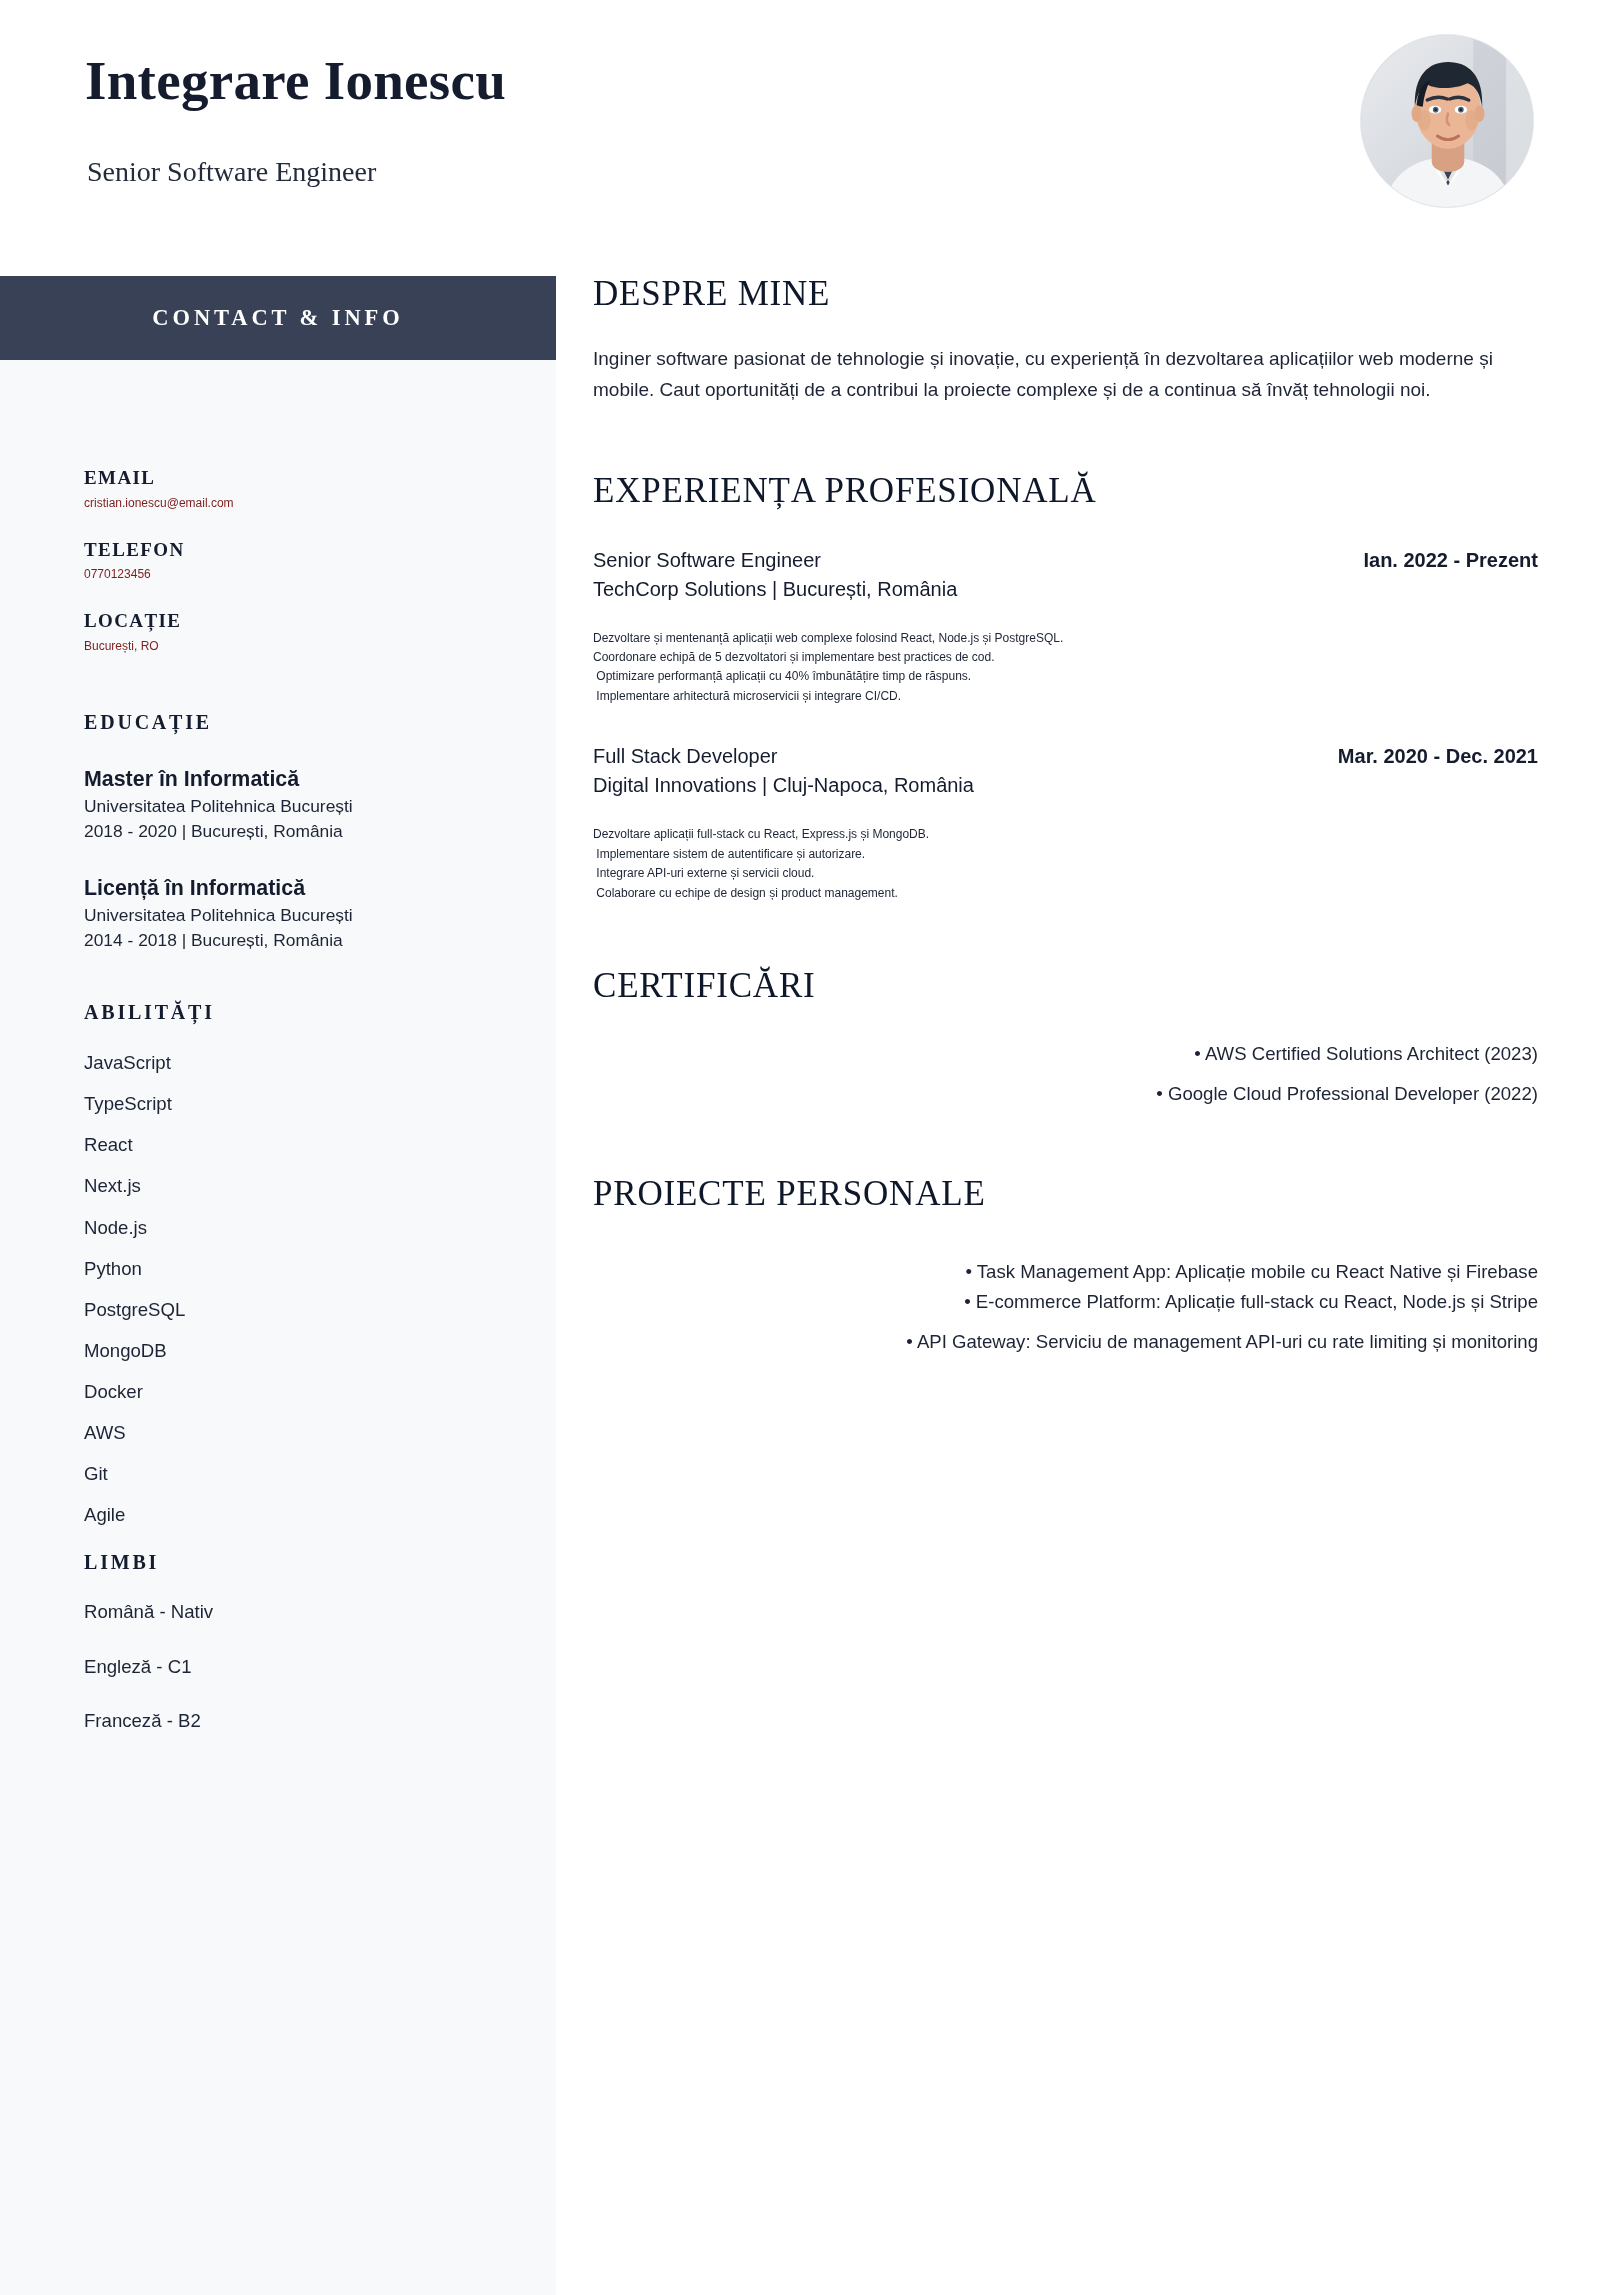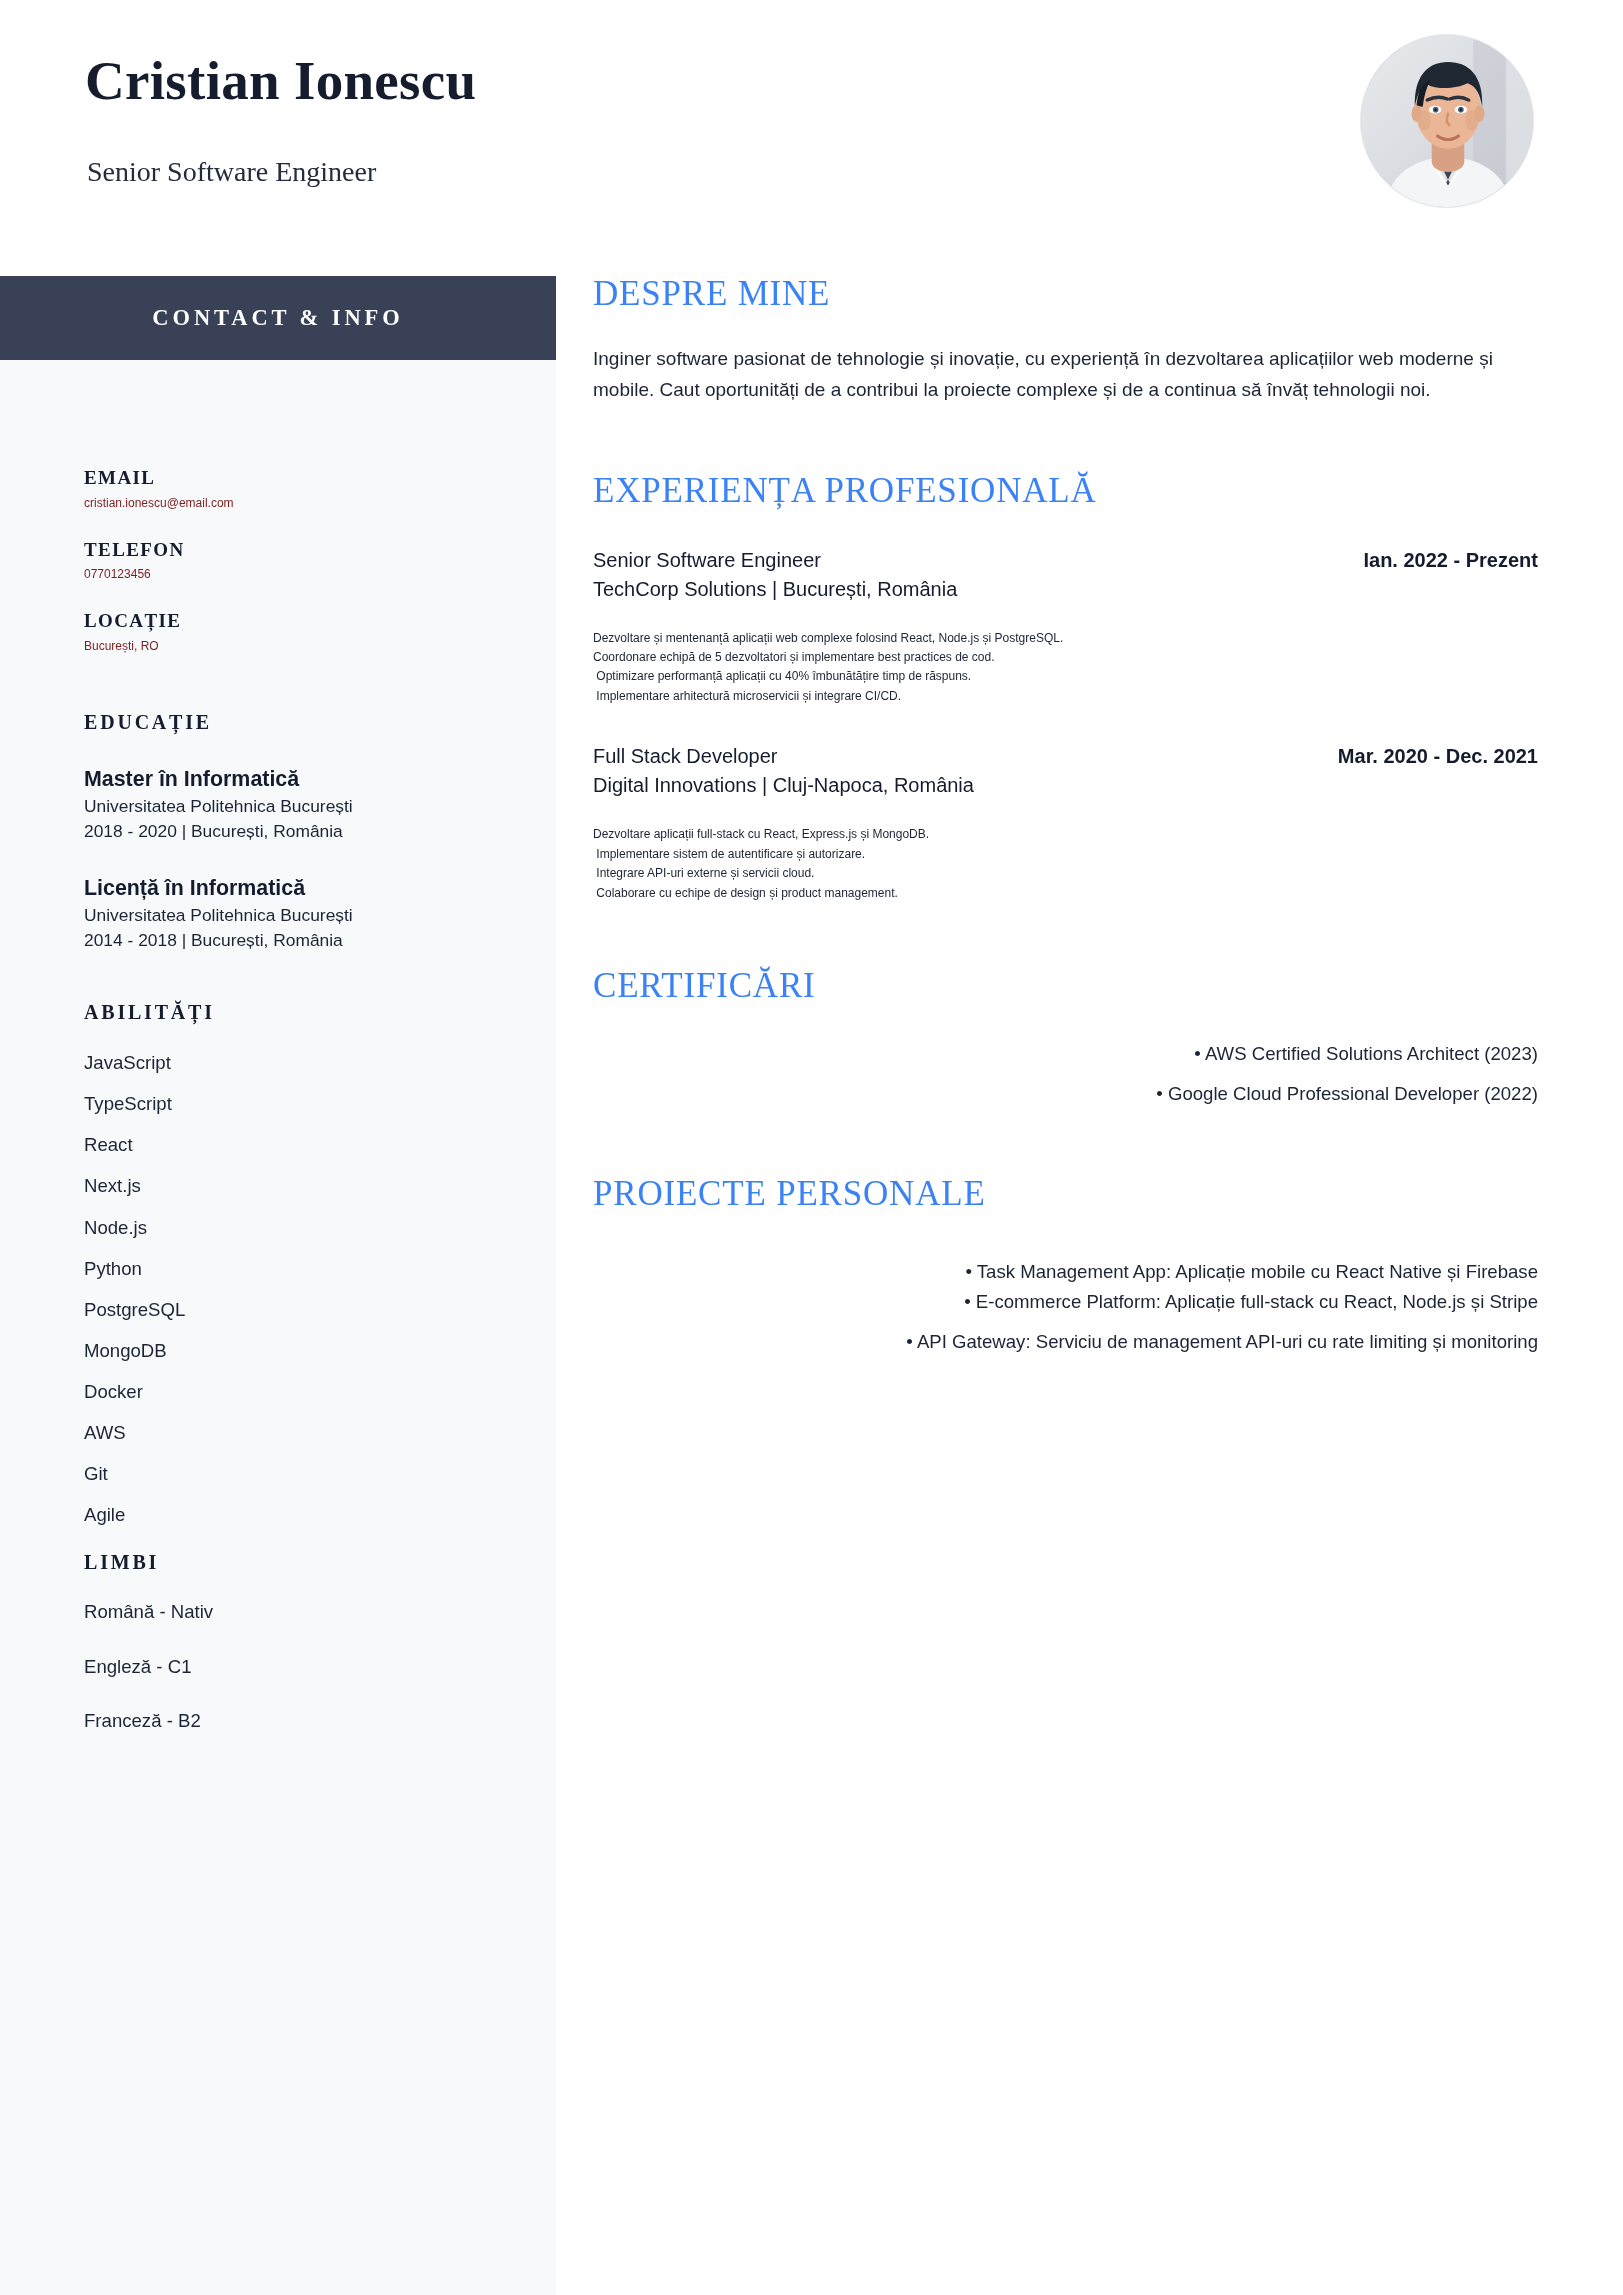--- a/index.html
+++ b/index.html
@@ -87,21 +87,21 @@
     font-family:"Liberation Sans", sans-serif;
     font-weight:400; font-size:18.6px; line-height:1.15;
     color:#1d2435; margin-left:84px;
   }
 
   
   .main { position:absolute; left:593px; top:276px; width:945px; }
   .sec-title {
     font-family:"Liberation Serif", serif;
     font-weight:400; font-size:35px; line-height:1.05;
-    letter-spacing:0.8px; color:#3b82f6;
+    letter-spacing:0.8px; color:#0f172a;
   }
   .body-text {
     font-family:"Liberation Sans", sans-serif;
     font-weight:400; font-size:19px; line-height:1.62;
     color:#1d2435;
   }
   .job-row { display:flex; justify-content:space-between; align-items:baseline; }
   .job-title {
     font-family:"Liberation Sans", sans-serif;
     font-weight:400; font-size:20px; line-height:1.45; color:#141c2e;
@@ -122,21 +122,21 @@
   }
   .bullet-line {
     font-family:"Liberation Sans", sans-serif;
     font-weight:400; font-size:18.6px; line-height:1.62; color:#1d2435;text-align:right;
   }
 </style>
 </head>
 <body>
 
 <div class="header">
-  <div class="name">Cristian Ionescu</div>
+  <div class="name">Integrare Ionescu</div>
   <div class="subtitle">Senior Software Engineer</div>
 
   <div class="photo-wrap">
     <svg viewBox="0 0 310 310" xmlns="http://www.w3.org/2000/svg">
       <defs>
         <clipPath id="circ">
             <circle cx="155" cy="155" r="155"></circle>
           </clipPath>
         <linearGradient id="bgw" x1="0" y1="0" x2="1" y2="1">
           <stop offset="0%" stop-color="#e9ebee"></stop>

